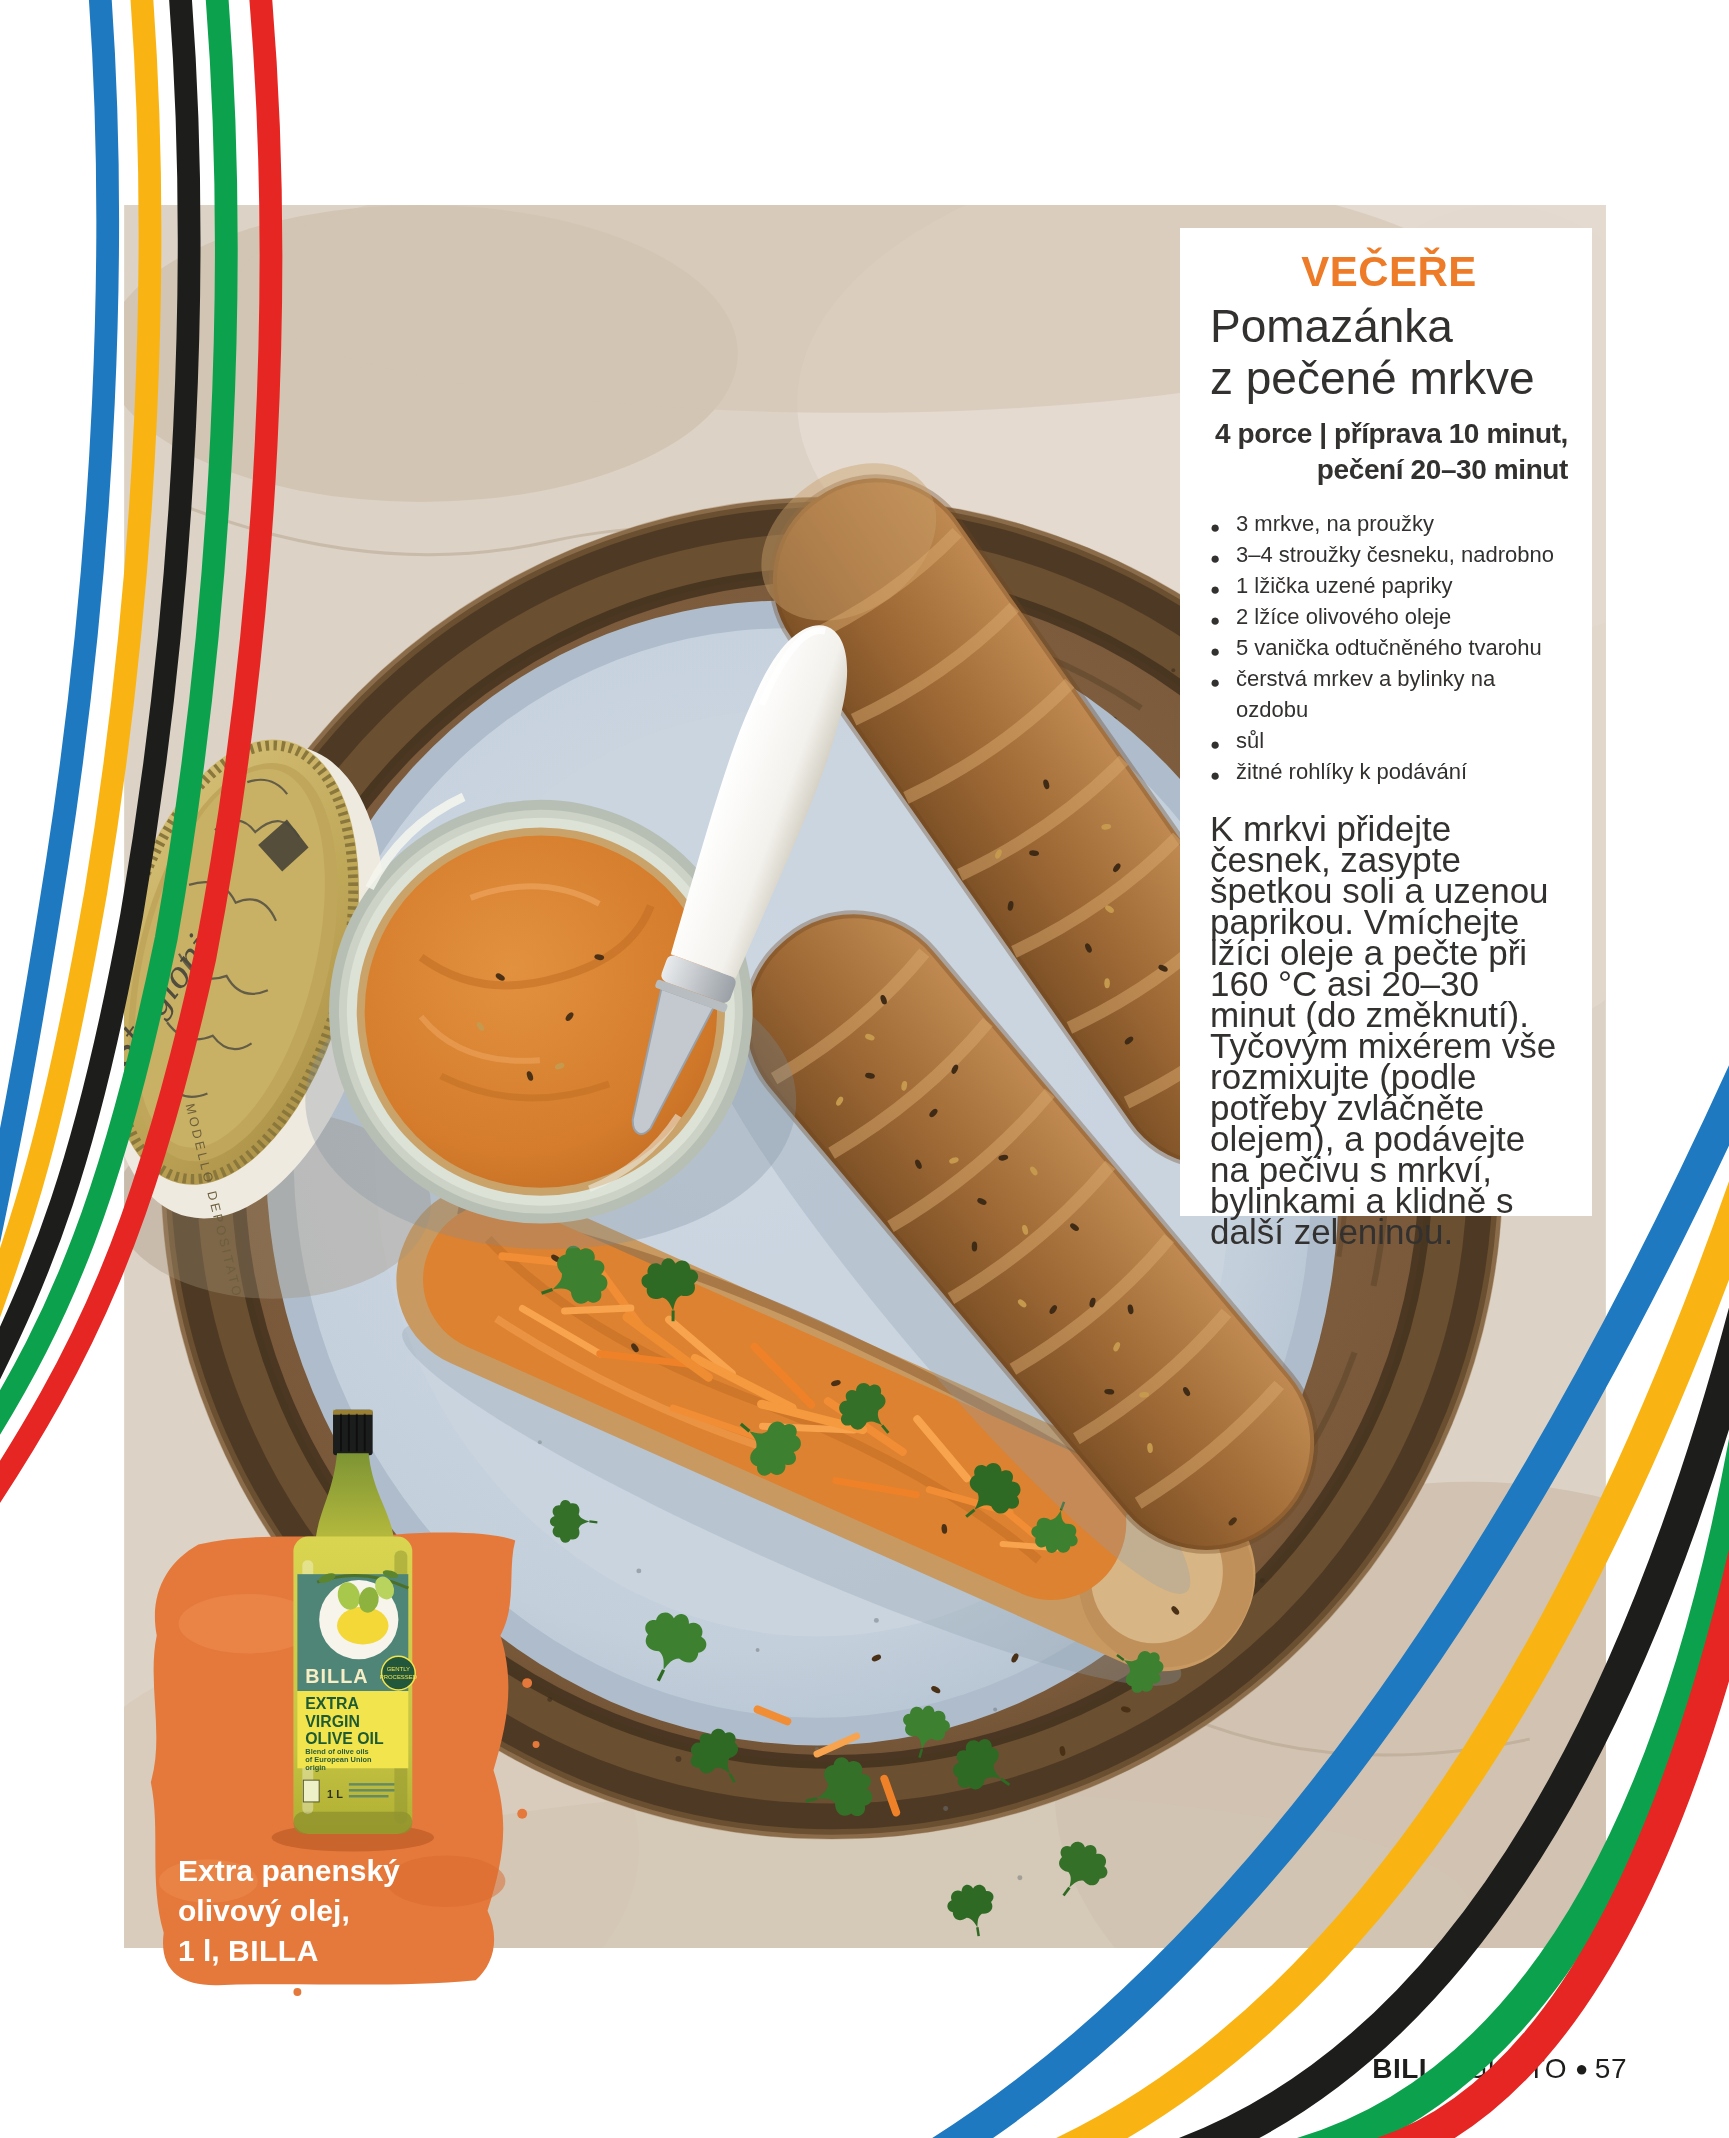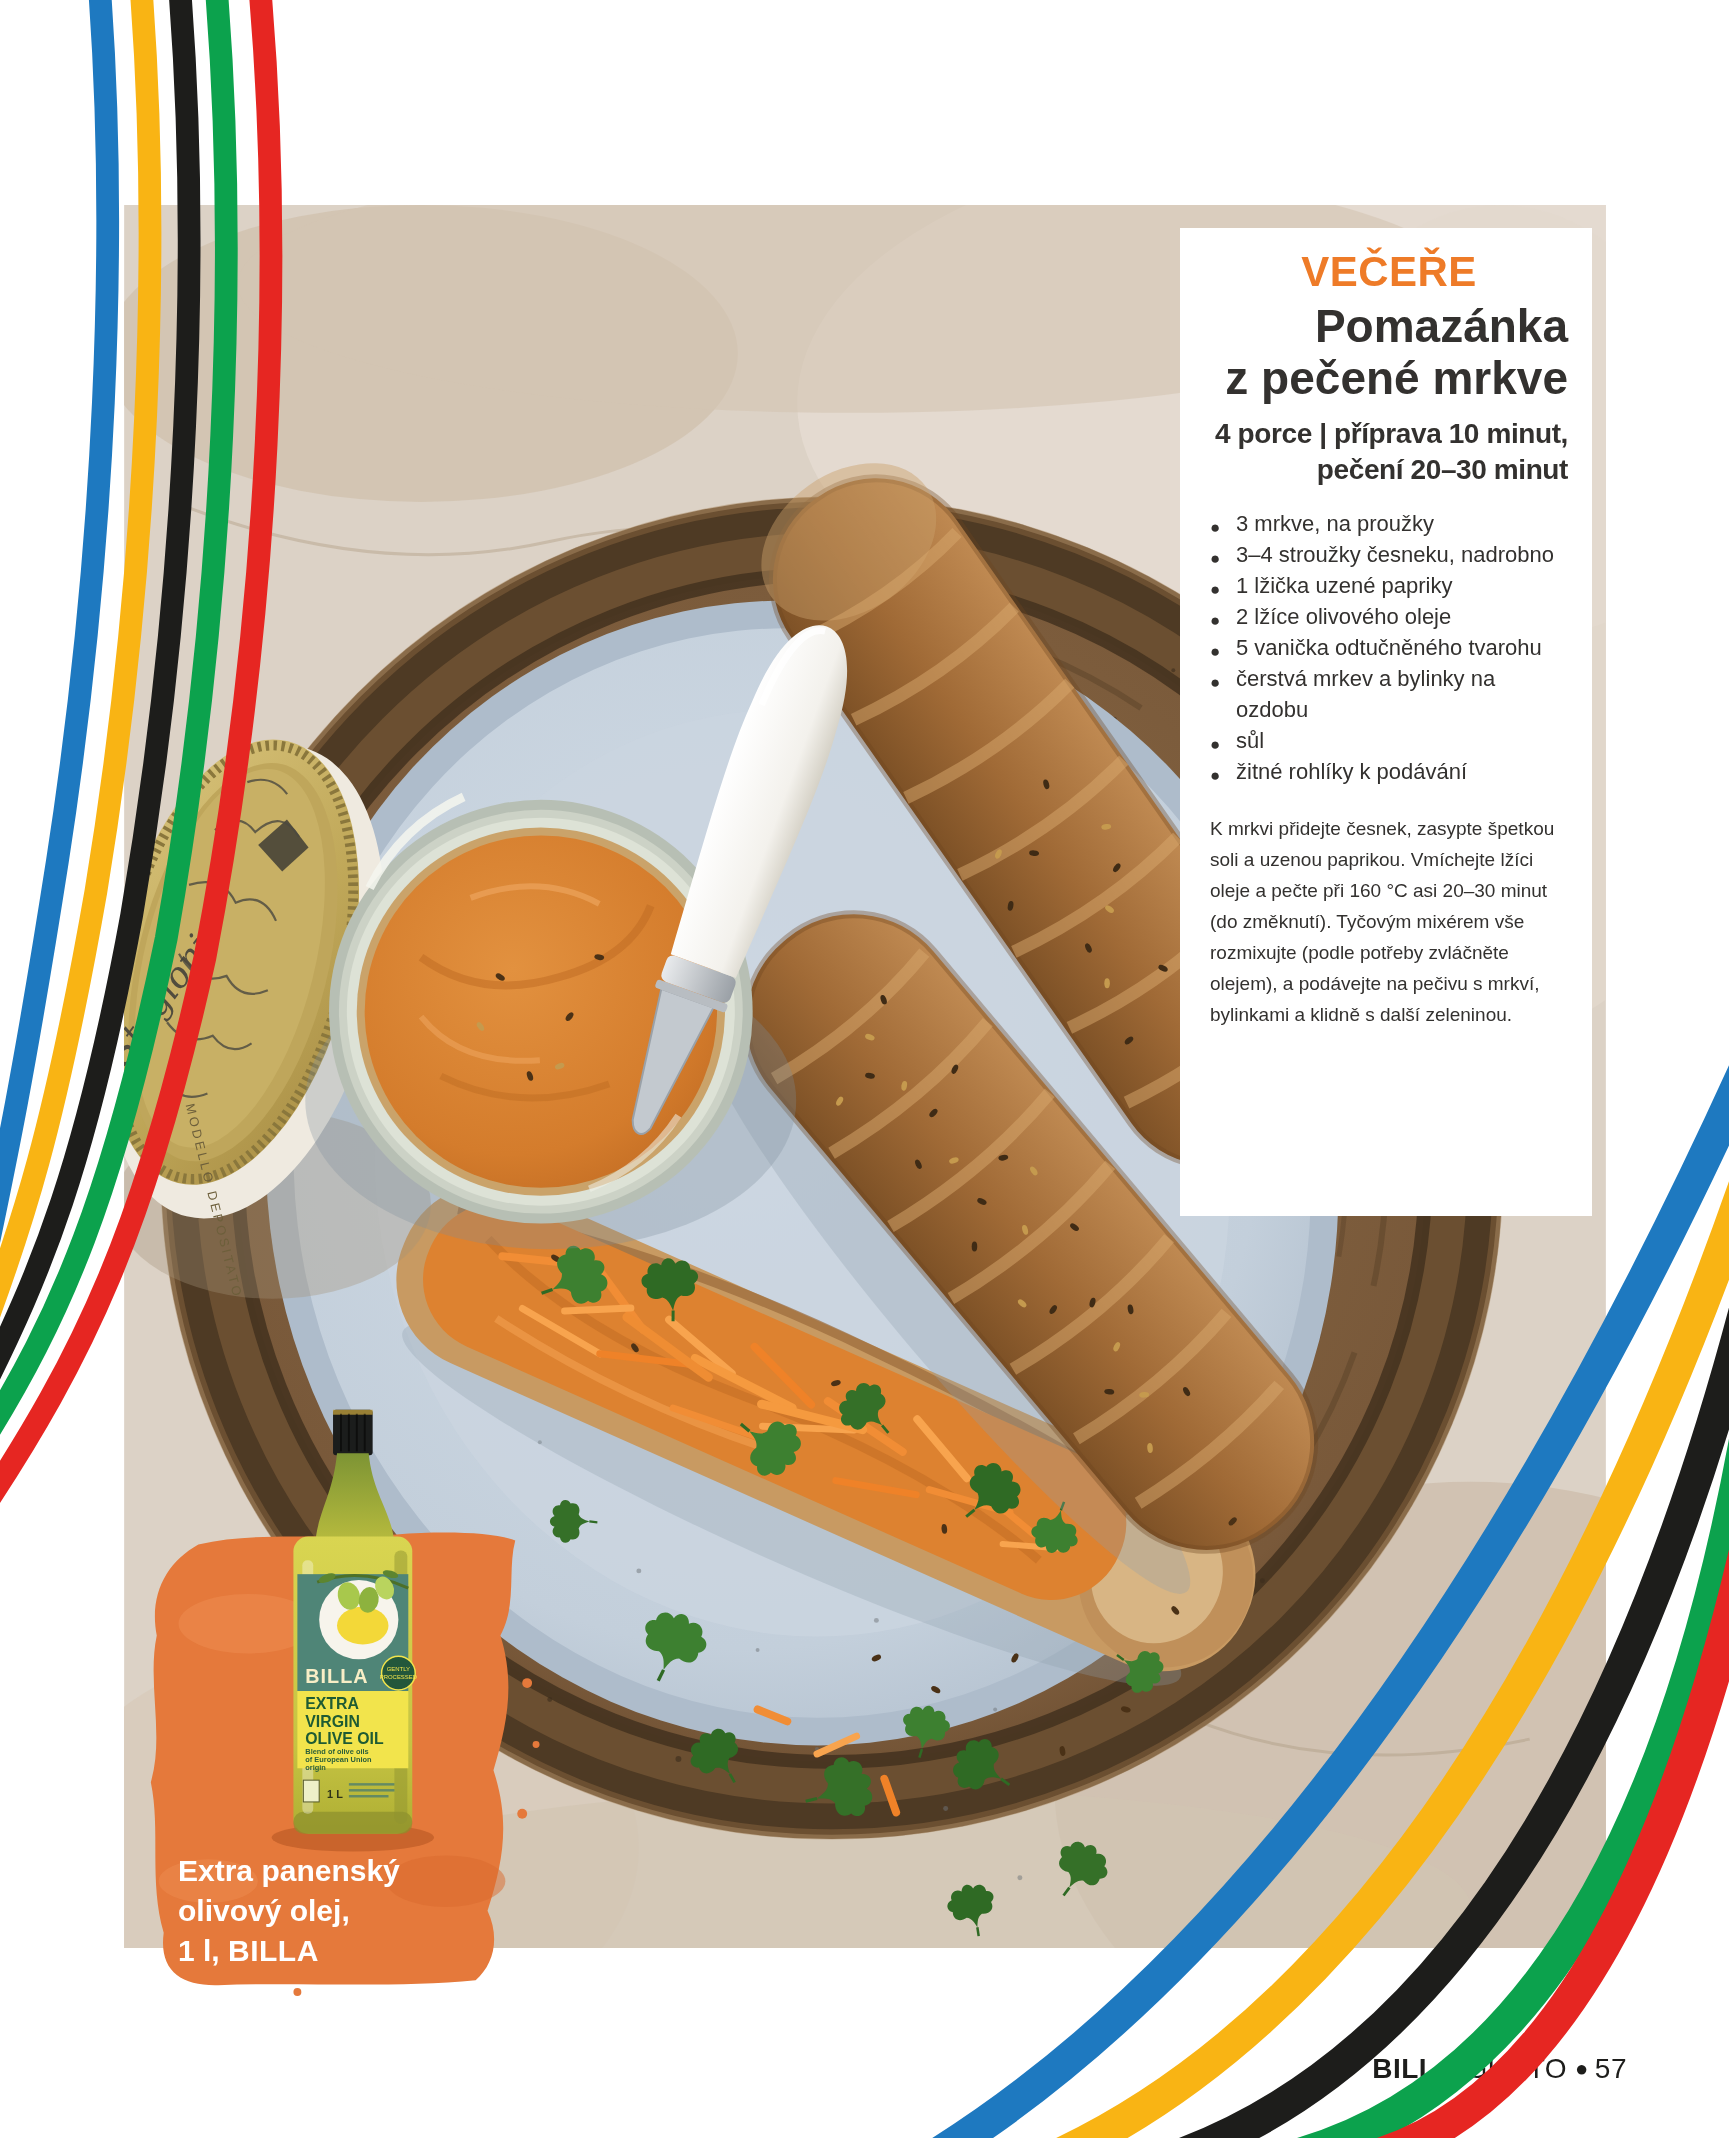--- a/index.html
+++ b/index.html
@@ -6,26 +6,26 @@
   .page{position:relative;width:1730px;height:2138px;background:#ffffff;overflow:hidden;
         font-family:"Liberation Sans",sans-serif;}
 
   
   .photo{position:absolute;left:124px;top:205px;width:1482px;height:1743px;}
 
   
   .recipe-card{position:absolute;left:1180px;top:228px;width:412px;height:988px;
 Color:#33312f;background:#ffffff;box-sizing:border-box;padding:20px 24px 0 30px;color:#33312f;}
   .card-category{font-size:42px;font-weight:bold;letter-spacing:0.5px;color:#ee7b28;text-align:center;}
-  .card-title{font-size:46px;font-weight:bold;line-height:52px;margin-top:4px;text-align:right;}
+  .card-title{font-size:46px;font-weight:normal;line-height:52px;margin-top:4px;}
   .card-meta{font-size:28px;font-weight:bold;line-height:36px;margin-top:12px;letter-spacing:-0.4px;text-align:right;}
   .ingredients{list-style:none;margin:20px 0 0 0;padding:0;font-size:22px;line-height:31px;}
   .ingredients li{position:relative;padding-left:26px;}
   .ingredients li::before{content:"●";position:absolute;left:0;top:4px;font-size:17px;color:#33312f;}
-  .card-instructions{margin-top:26px;font-size:19px;line-height:31px;}
+  .card-instructions{margin-top:26px;font-size:35px;line-height:31px;}
 
   
   .promo-svg{position:absolute;left:129px;top:1386px;width:416px;height:614px;}
   .promo-caption{position:absolute;left:178px;top:1851px;width:342px;text-align:left;
                  color:#ffffff;font-size:30px;font-weight:600;line-height:40px;}
   .promo-caption .brand{font-weight:800;letter-spacing:0.5px;}
 
   
   .footer{position:absolute;top:2053px;right:103px;font-size:28px;color:#1d1d1b;letter-spacing:0.5px;}
   .footer .brand{font-weight:bold;}

